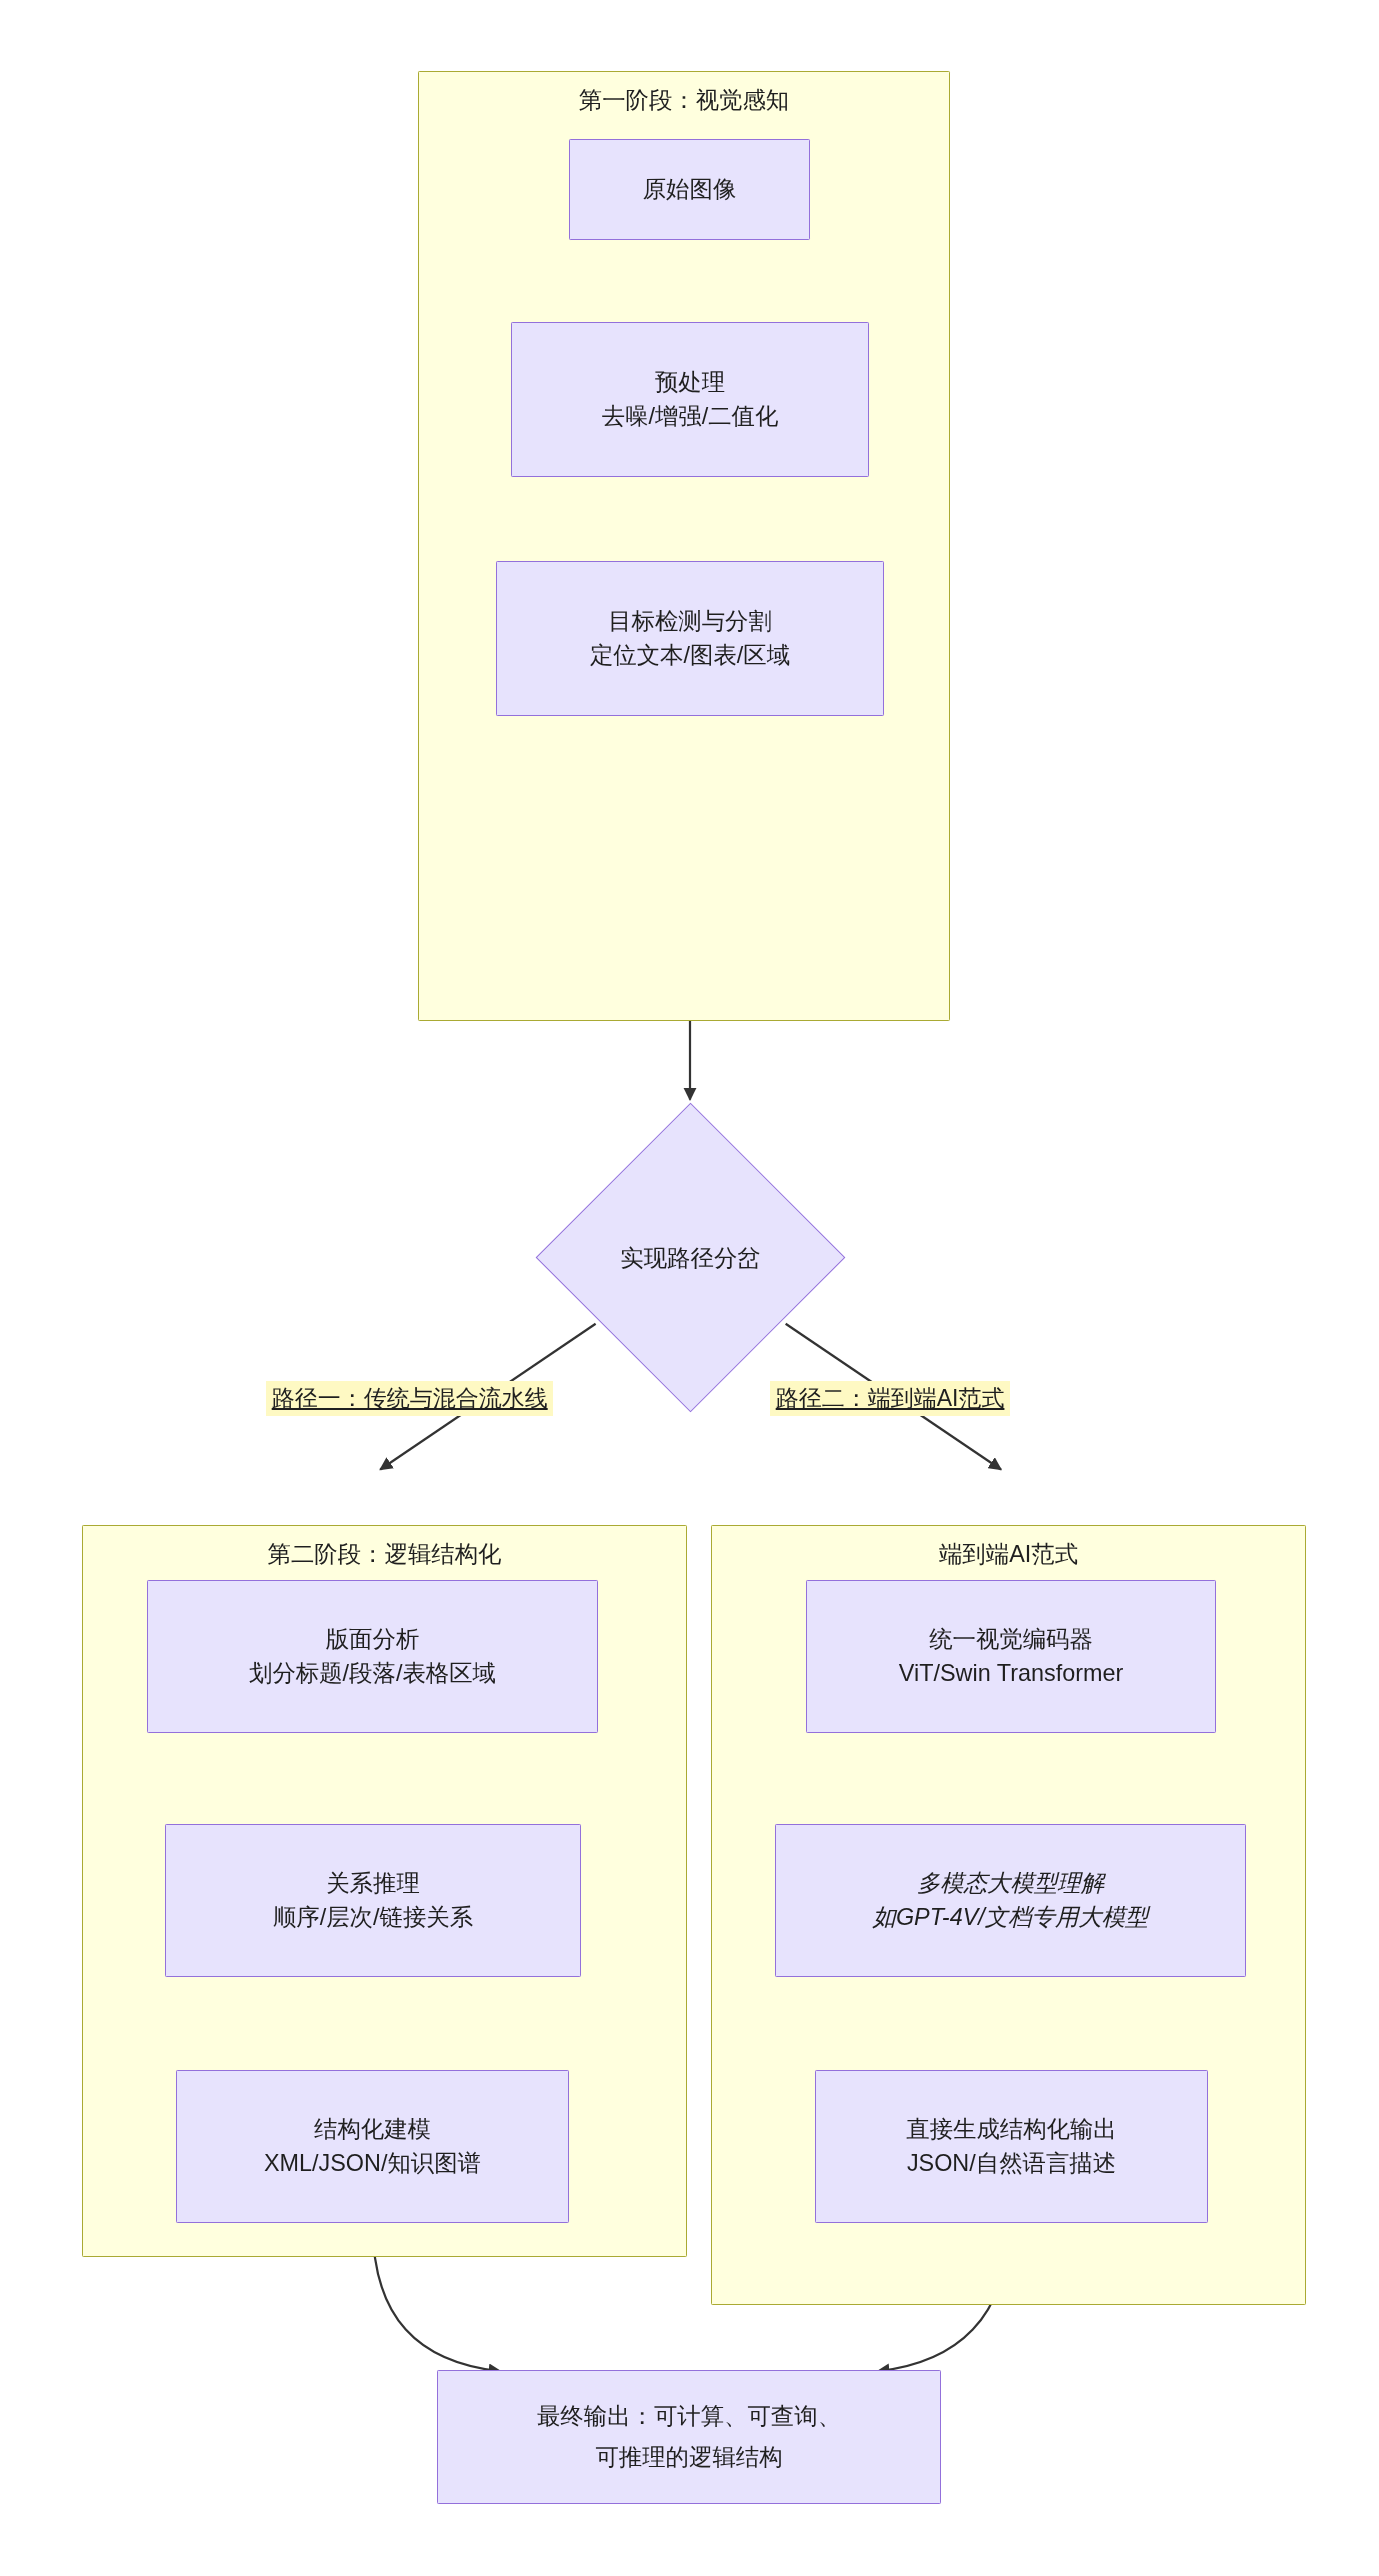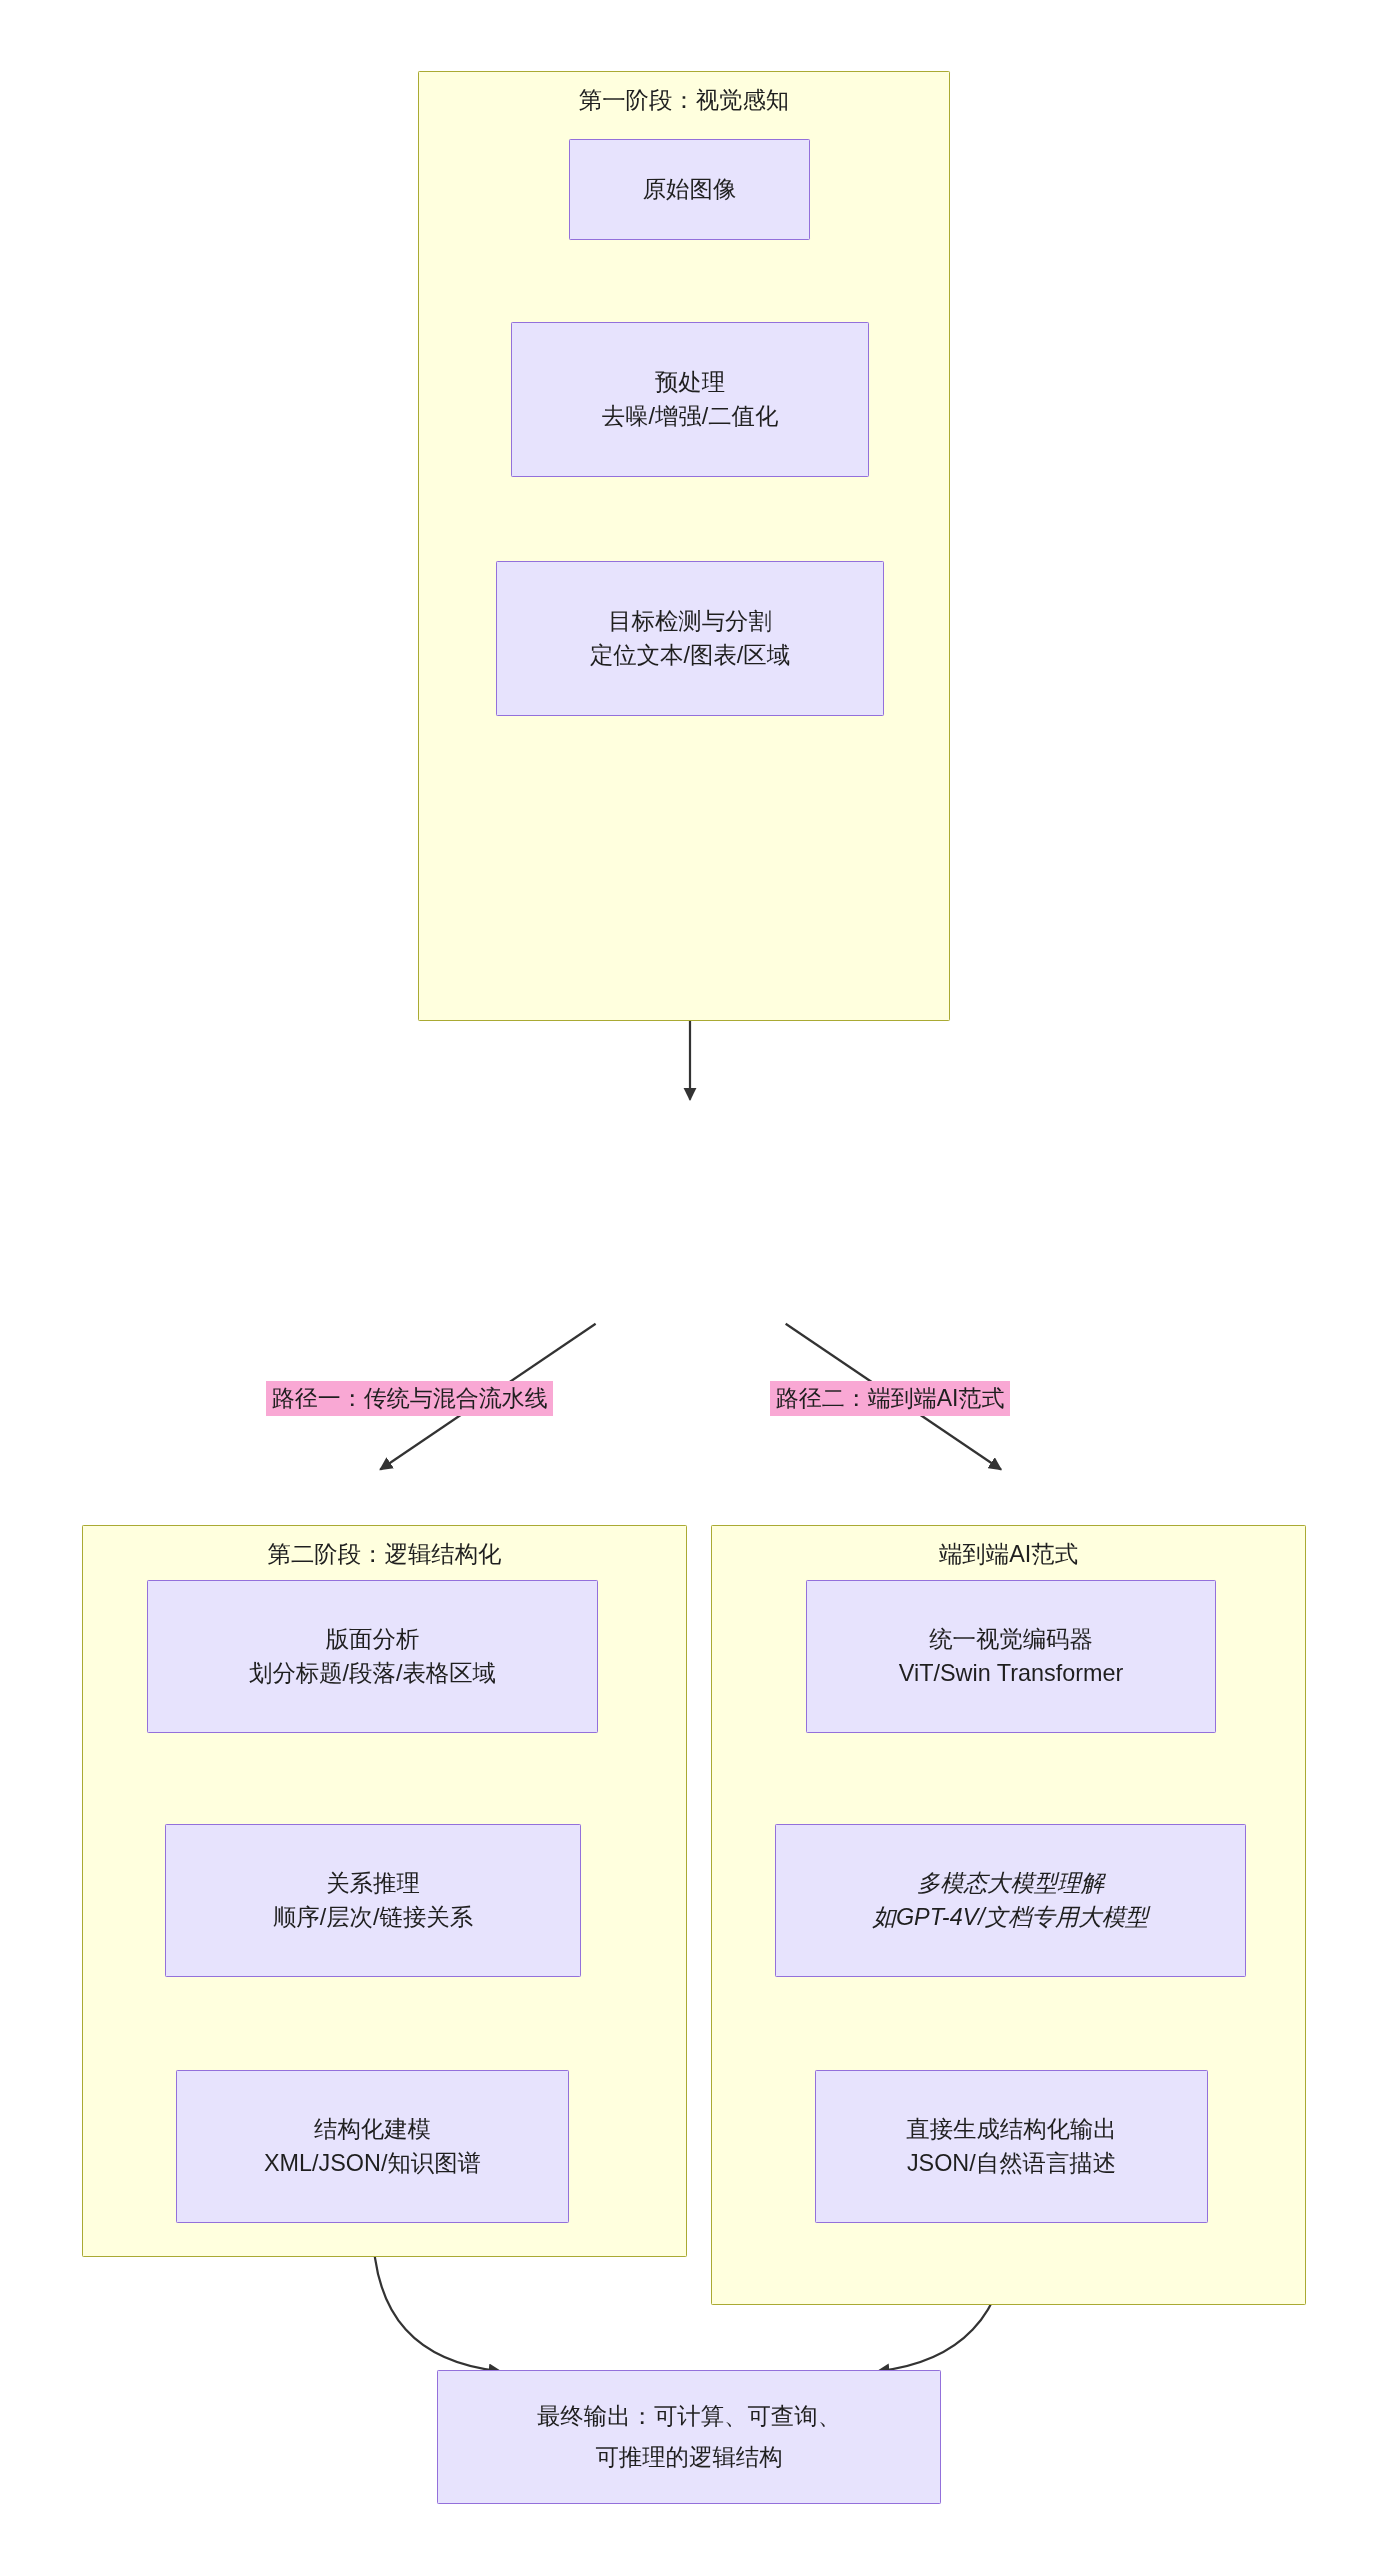--- a/index.html
+++ b/index.html
@@ -58,26 +58,27 @@
   }
   .diamond-label {
     position: absolute; inset: 0;
     display: flex; align-items: center; justify-content: center;
     font-size: 23.4px; color: #1f1f1f; white-space: nowrap;
   }
 
   
   .edge-label {
     position: absolute;
-    background: #f9a8d4;
+    background: #fef9c3;
     color: #1f1f1f;
     font-size: 23px;
     line-height: 1.35;
     padding: 1.9px 5.7px;
     white-space: nowrap;
+    text-decoration: underline;
   }
 </style>
 </head>
 <body>
 
 <div id="canvas">
 
   <svg id="edges" viewBox="0 0 2178 4067" xmlns="http://www.w3.org/2000/svg">
     <defs>
       <marker id="arrow" viewBox="0 0 10 10" refX="9" refY="5" markerWidth="6" markerHeight="6" orient="auto-start-reverse">
@@ -119,20 +120,24 @@
     <span class="l1">预处理</span>
     <span class="l2">去噪/增强/二值化</span>
   </div>
 
   <div class="node" style="left:496px; top:561px; width:388px; height:155px;">
     <span class="l1">目标检测与分割</span>
     <span class="l2">定位文本/图表/区域</span>
   </div>
 
 
+  <div class="diamond-wrap" style="left:581px; top:1148px; width:219px; height:219px;">
+    <div class="diamond-shape"></div>
+    <div class="diamond-label">实现路径分岔</div>
+  </div>
 
   <div class="edge-label" style="left:266px; top:1381px;">路径一：传统与混合流水线</div>
 
   <div class="edge-label" style="left:770px; top:1381px;">路径二：端到端AI范式</div>
 
   <div class="subgraph" style="left:82px; top:1525px; width:605px; height:732px;">
     <div class="subgraph-title">第二阶段：逻辑结构化</div>
   </div>
 
   <div class="node" style="left:147px; top:1580px; width:451px; height:153px;">

